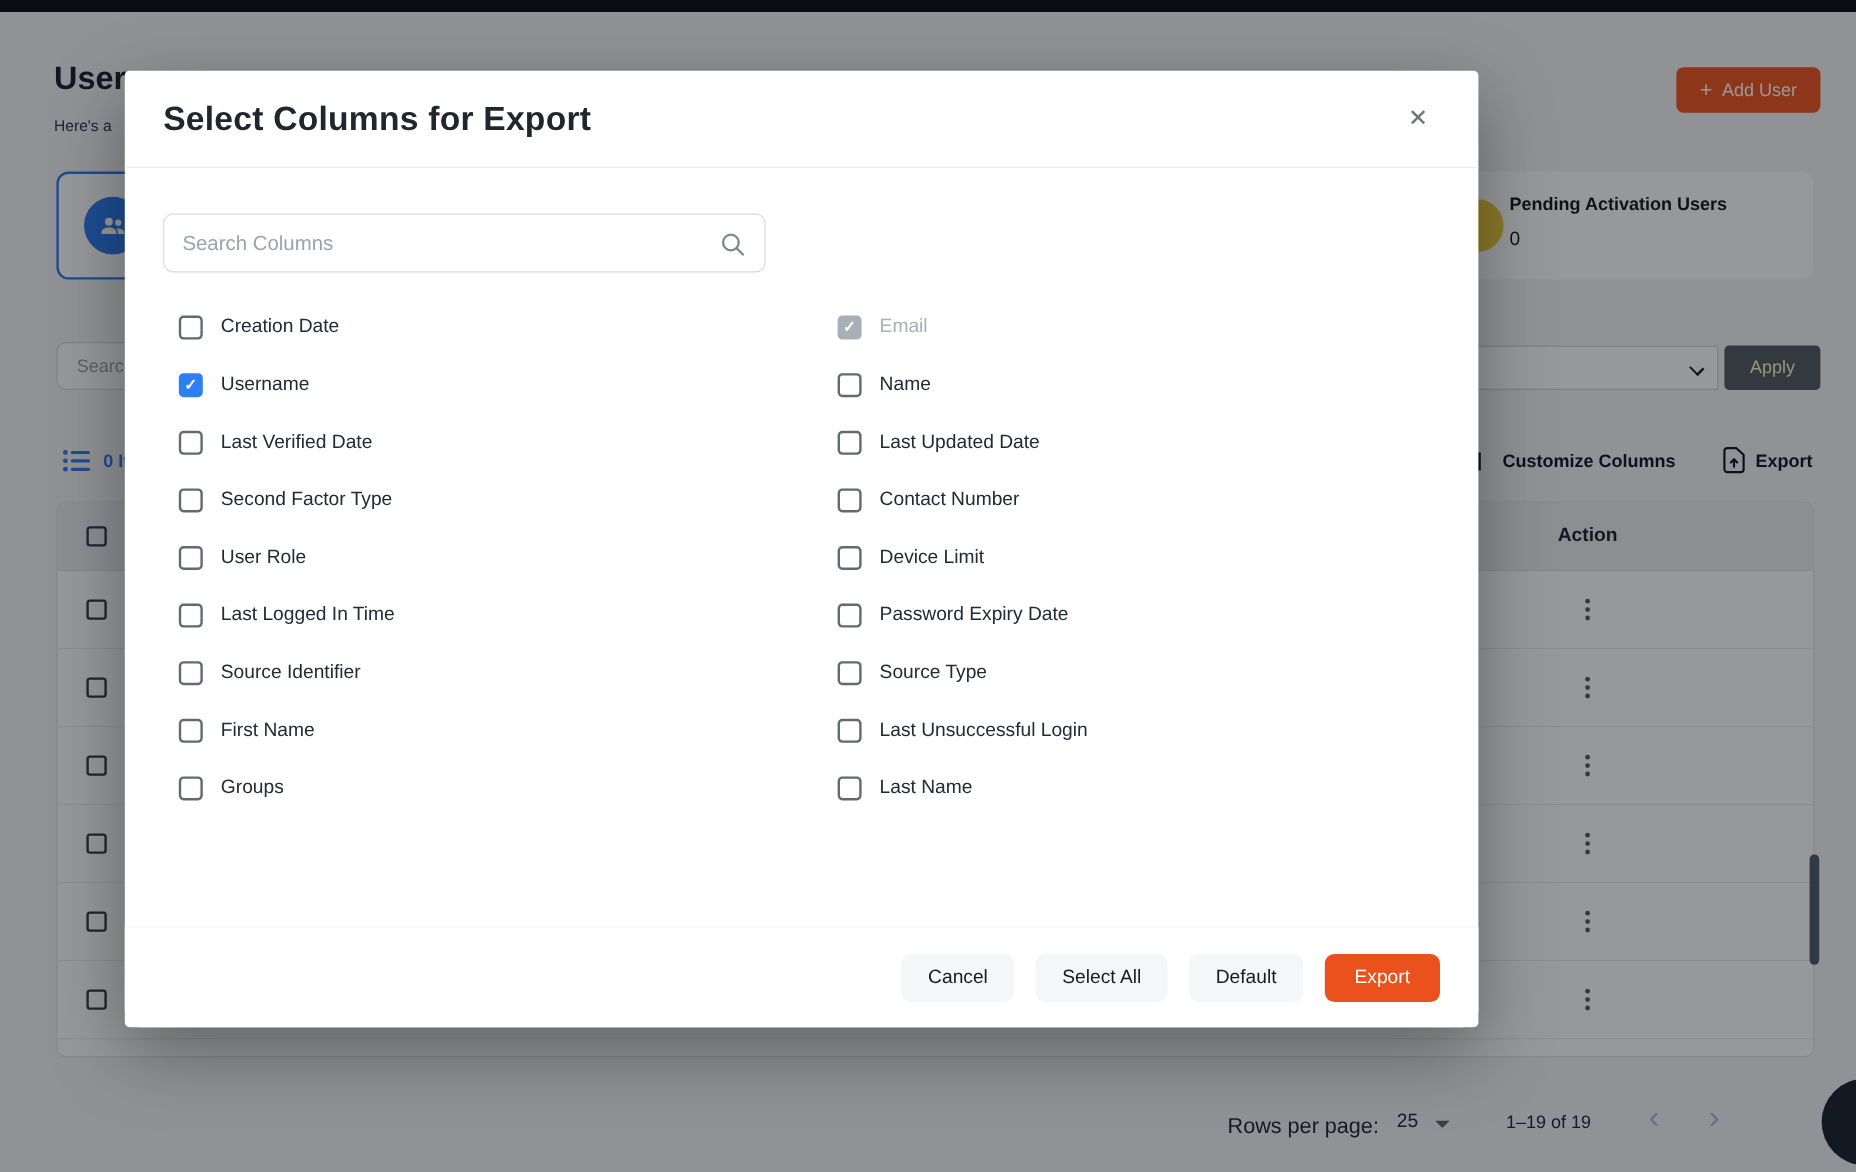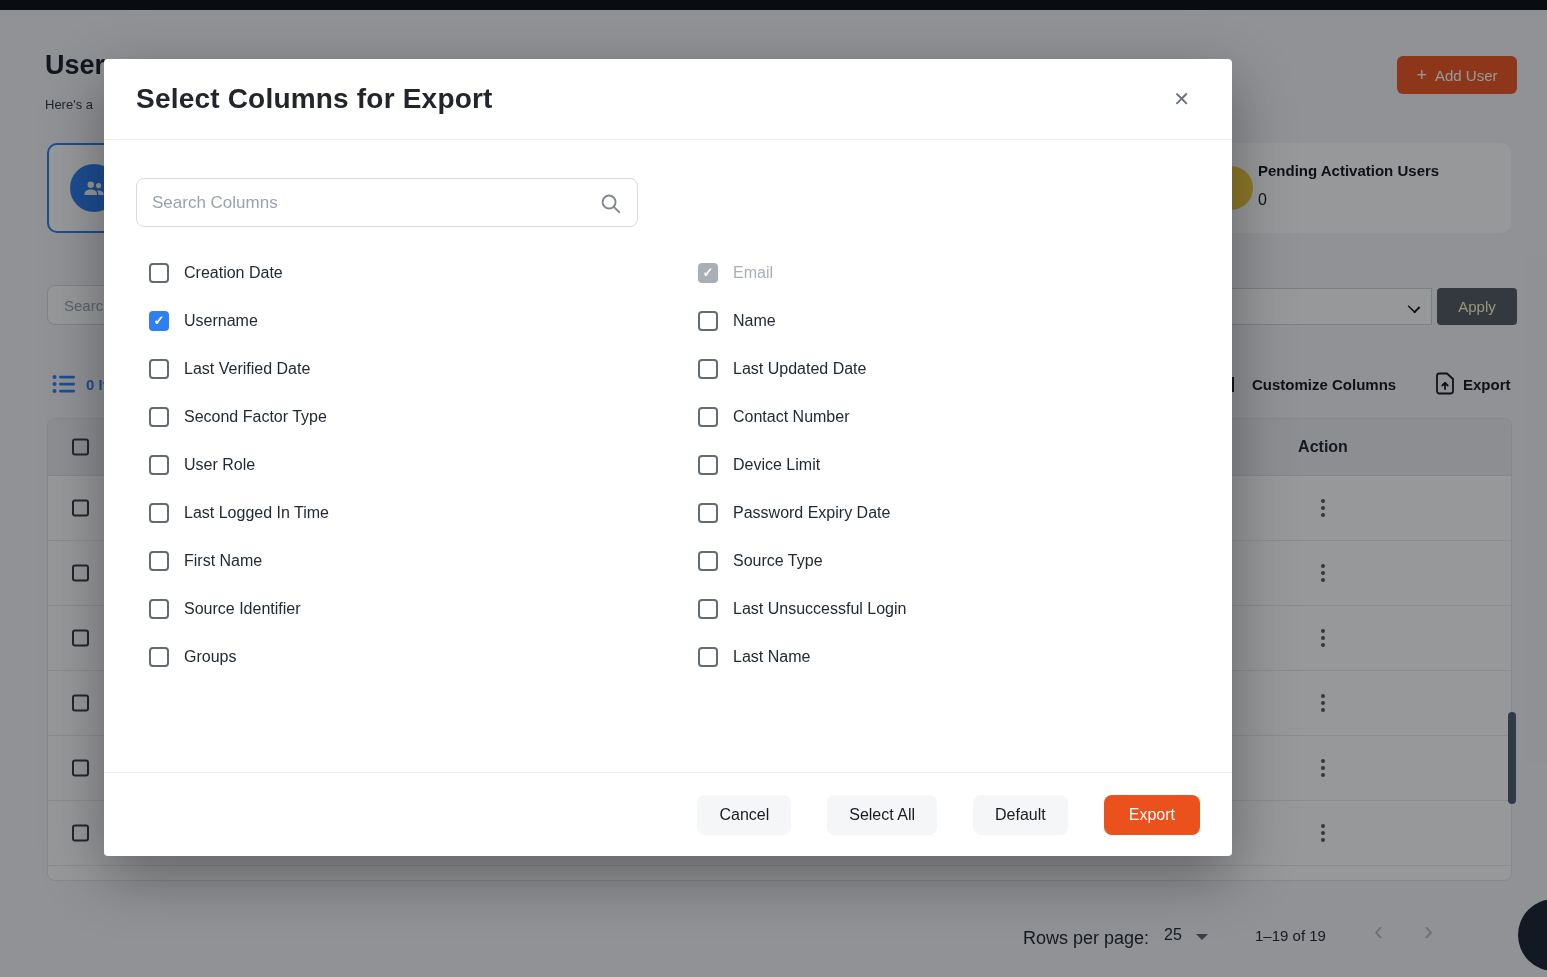--- a/index.html
+++ b/index.html
@@ -76,21 +76,21 @@
   .m-item{display:flex;align-items:center;gap:15px;height:21px;cursor:pointer;}
   .cb{width:20px;height:20px;border:2px solid #626a74;border-radius:4px;background:#fff;position:relative;flex:0 0 auto;}
   .m-item[data-state="checked"] .cb{background:#2e7ff2;border-color:#2e7ff2;}
   .m-item[data-state="disabled-checked"] .cb{background:#a9afb7;border-color:#a9afb7;}
   .m-item[data-state="checked"] .cb::after,
   .m-item[data-state="disabled-checked"] .cb::after{content:"✓";position:absolute;inset:0;display:flex;
     align-items:center;justify-content:center;color:#fff;font-size:13px;font-weight:700;}
   .m-item-label{font-size:16px;color:#222a35;}
   .m-item[data-state="disabled-checked"] .m-item-label{color:#a9afb7;}
   .m-foot{position:absolute;left:0;right:0;bottom:0;height:84px;background:#fff;border-top:1px solid #eeeff1;
-    border-radius:0 0 14px 14px;display:flex;align-items:center;justify-content:flex-end;gap:36px;padding-right:32px;}
+    border-radius:0 0 14px 14px;display:flex;align-items:center;justify-content:flex-end;gap:18px;padding-right:32px;}
   .btn{border:none;border-radius:8px;font-size:16px;padding:11px 22px;cursor:pointer;}
   .btn-light{background:#f5f6f8;color:#181c22;}
   .btn-orange{background:#ea511d;color:#fff;padding:11px 25px;}
 </style>
 </head>
 <body>
 
 <div class="stage">
 
   <div class="abs" id="topbar"></div>
@@ -274,25 +274,25 @@
           <div class="m-item" data-state="unchecked">
             <span class="cb"></span>
             <span class="m-item-label">User Role</span>
           </div>
           <div class="m-item" data-state="unchecked">
             <span class="cb"></span>
             <span class="m-item-label">Last Logged In Time</span>
           </div>
           <div class="m-item" data-state="unchecked">
             <span class="cb"></span>
+            <span class="m-item-label">Source Identifier</span>
+          </div>
+          <div class="m-item" data-state="unchecked">
+            <span class="cb"></span>
             <span class="m-item-label">First Name</span>
-          </div>
-          <div class="m-item" data-state="unchecked">
-            <span class="cb"></span>
-            <span class="m-item-label">Source Identifier</span>
           </div>
           <div class="m-item" data-state="unchecked">
             <span class="cb"></span>
             <span class="m-item-label">Groups</span>
           </div>
         </div>
 
         <div class="m-col">
           <div class="m-item" data-state="disabled-checked">
             <span class="cb"></span>

